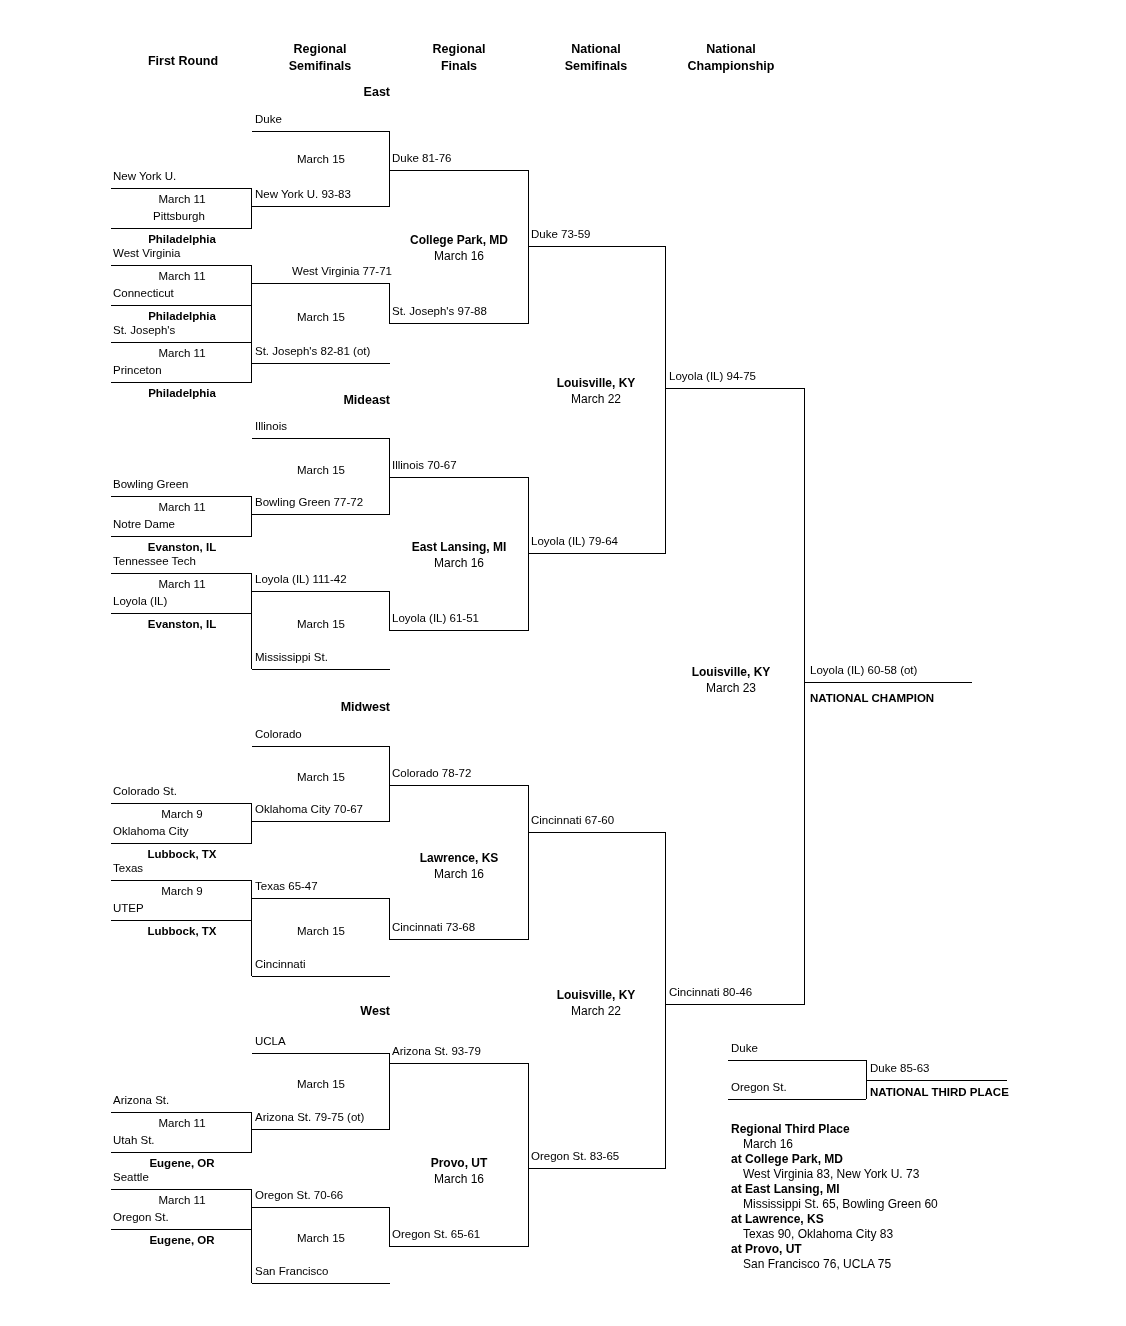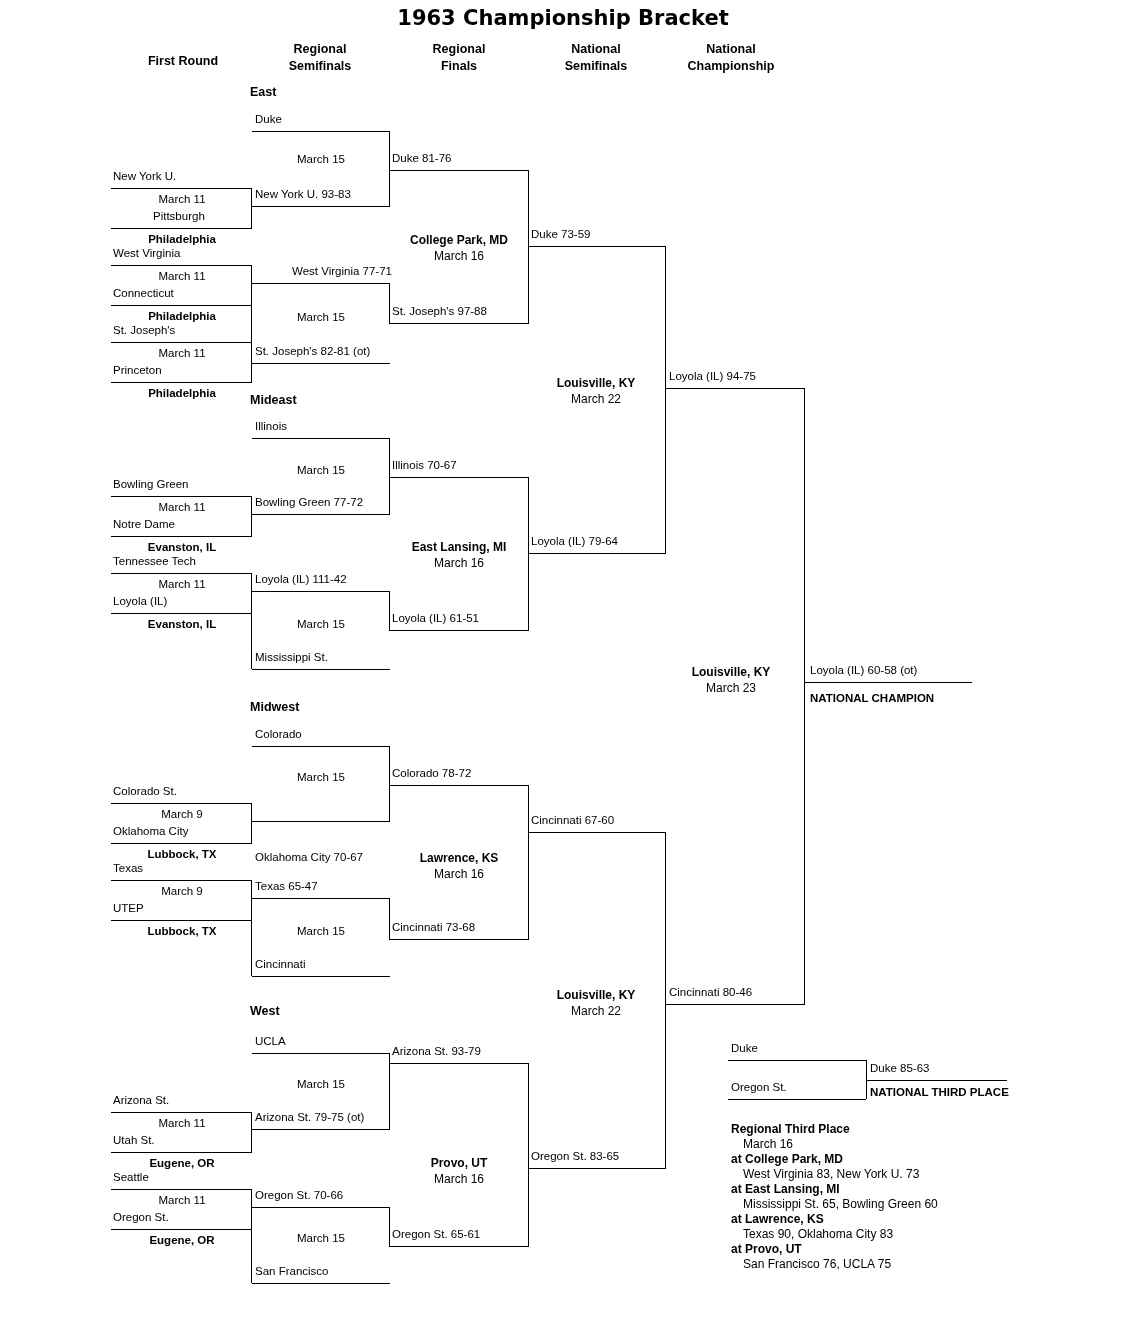--- a/index.html
+++ b/index.html
@@ -36,21 +36,21 @@
   .colhead {
     position: absolute;
     text-align: center;
     font-size: 12.5px;
     font-weight: bold;
     line-height: 17px;
   }
 
   .roundlabel {
     position: absolute;
-    text-align: left;
+    text-align: right;
     font-size: 12.5px;
     font-weight: bold;
   }
 
   .team {
     position: absolute;
     font-size: 11.5px;
     white-space: nowrap;
   }
   .teamb {
@@ -93,21 +93,20 @@
     font-size: 11.5px;
     font-weight: bold;
     white-space: nowrap;
   }
 </style>
 </head>
 <body>
 
 <div id="bracket">
 
-  <div class="title">1963 Championship Bracket</div>
 
   <div class="colhead" style="left:113px; top:53px; width:140px;">
     <div>First Round</div>
   </div>
   <div class="colhead" style="left:250px; top:41px; width:140px;">
     <div>Regional</div>
     <div>Semifinals</div>
   </div>
   <div class="colhead" style="left:389px; top:41px; width:140px;">
     <div>Regional</div>
@@ -243,21 +242,21 @@
 
   <div class="team" style="left:113px; top:785px;">Colorado St.</div>
   <div class="line h" style="left:111px; top:803px; width:141px;"></div>
   <div class="datec" style="left:113px; top:808px; width:138px;">March 9</div>
   <div class="team" style="left:113px; top:825px;">Oklahoma City</div>
   <div class="line h" style="left:111px; top:843px; width:141px;"></div>
   <div class="teamb" style="left:113px; top:848px; width:138px;">Lubbock, TX</div>
   <div class="line v" style="left:251px; top:803px; height:40px;"></div>
 
   <div class="datec" style="left:252px; top:771px; width:138px;">March 15</div>
-  <div class="team" style="left:255px; top:803px;margin-top:48px;">Oklahoma City 70-67</div>
+  <div class="team" style="left:255px; top:803px;">Oklahoma City 70-67</div>
   <div class="line h" style="left:252px; top:821px; width:138px;"></div>
   <div class="line v" style="left:389px; top:746px; height:75px;"></div>
 
   <div class="team" style="left:392px; top:767px;">Colorado 78-72</div>
   <div class="line h" style="left:389px; top:785px; width:140px;"></div>
 
   <div class="team" style="left:113px; top:862px;">Texas</div>
   <div class="line h" style="left:111px; top:880px; width:141px;"></div>
   <div class="datec" style="left:113px; top:885px; width:138px;">March 9</div>
   <div class="team" style="left:113px; top:902px;">UTEP</div>

